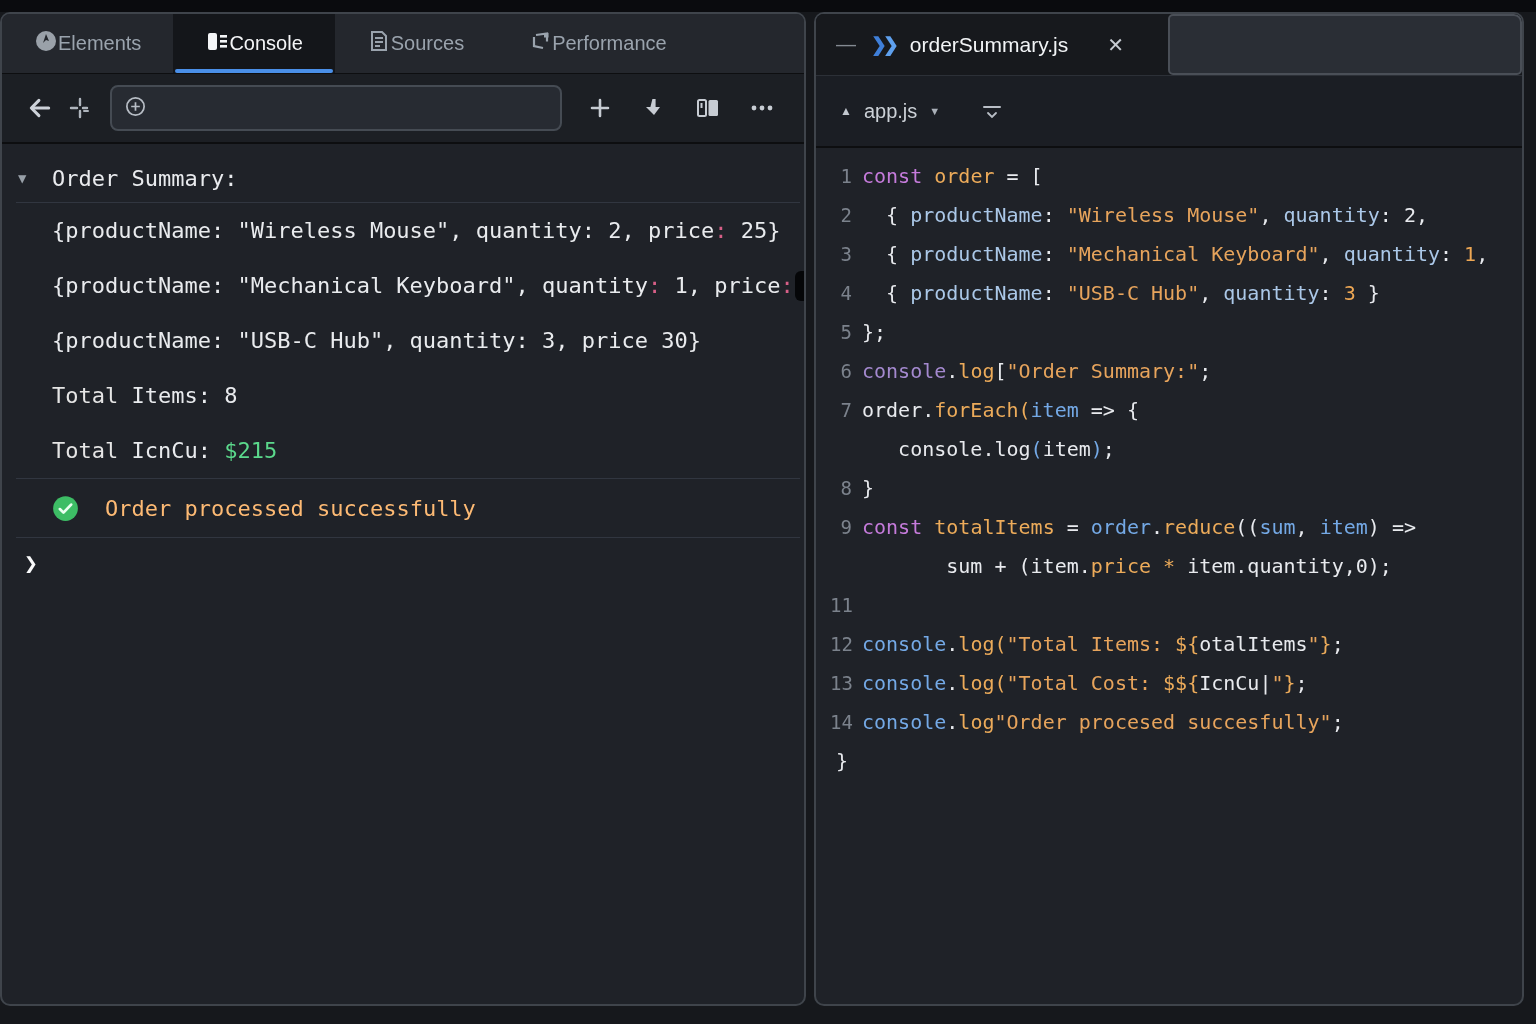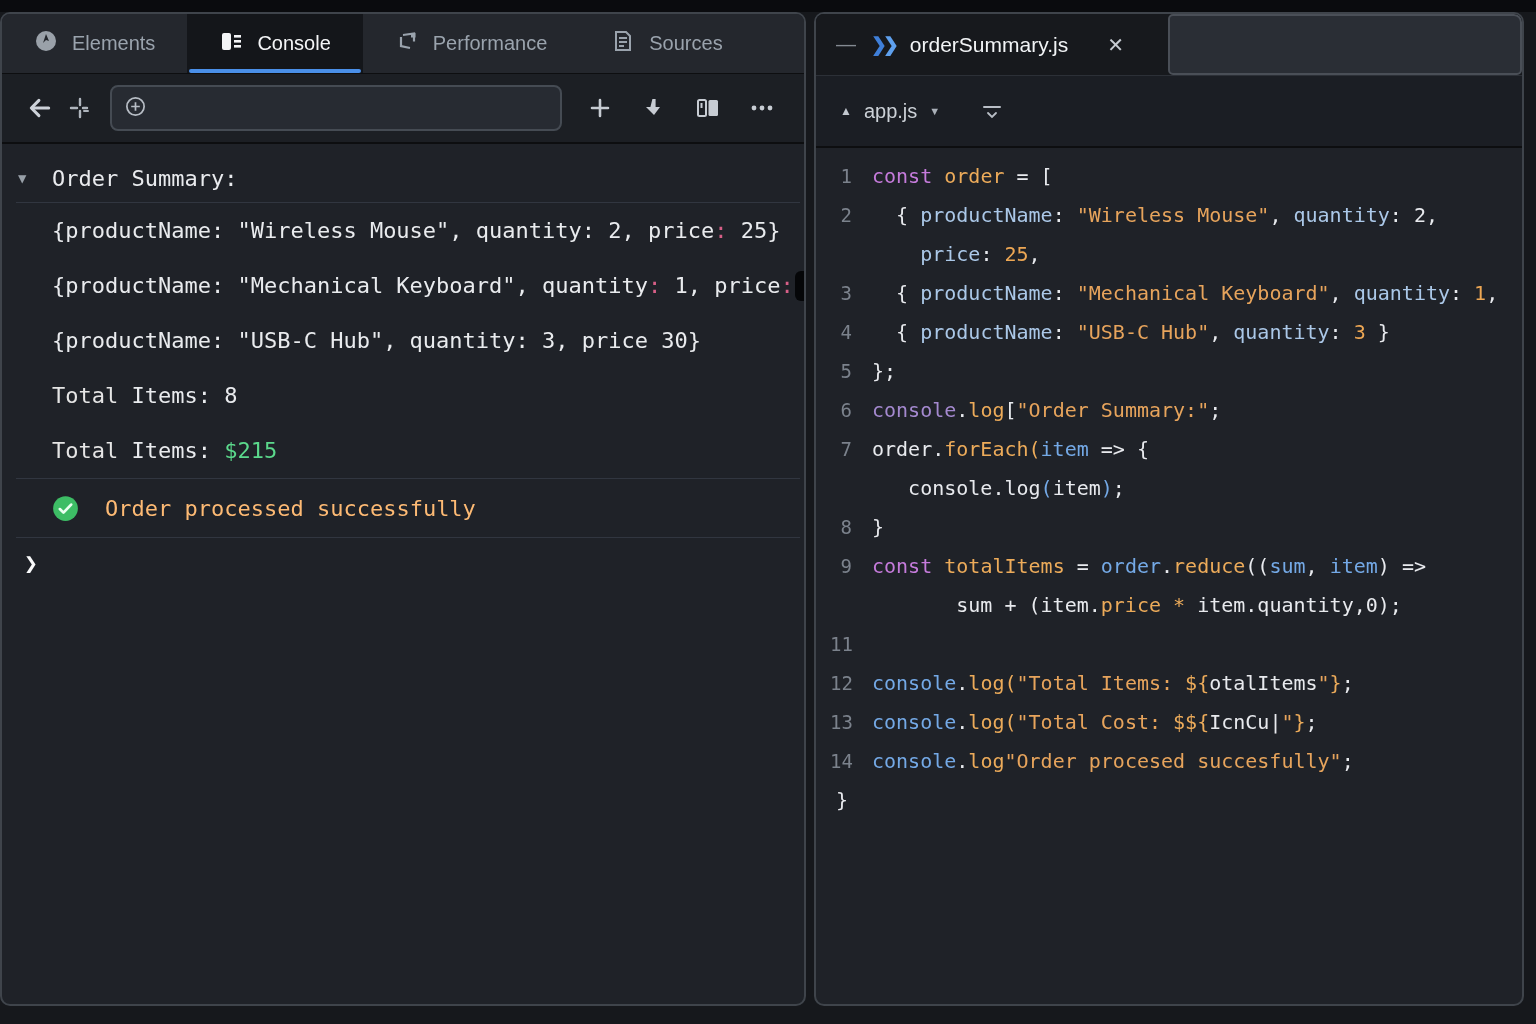--- a/index.html
+++ b/index.html
@@ -8,21 +8,21 @@
     position:relative;
     background:linear-gradient(#0a0b0e 0px,#0a0b0e 12px,#16181c 12px,#16181c 100%);
     font-family:"Liberation Sans",sans-serif;
   }
   .panel{position:absolute;top:12px;background:#1f2228;border:2px solid #3f444b;border-radius:10px;overflow:hidden}
   .left-panel{left:0;width:806px;height:994px}
   .right-panel{left:814px;width:710px;height:994px}
 
   
   .tabbar{height:60px;background:#24272d;display:flex;align-items:stretch;border-bottom:1px solid #0d0e10}
-  .tab{display:flex;align-items:center;gap:14px;padding:16px 32px;font-size:20px;color:#9aa3ad;cursor:default;position:relative;white-space:nowrap}
+  .tab{display:flex;align-items:center;padding:16px 32px;font-size:20px;color:#9aa3ad;cursor:default;position:relative;white-space:nowrap}
   .tab.active{background:#14161a;color:#f4f5f7}
   .tab.active::after{content:"";position:absolute;left:2px;right:2px;bottom:0;height:4px;background:#4a8fe8;border-radius:2px}
   .tab svg{flex:0 0 auto}
 
   
   .toolbar{height:70px;background:#1c1f24;display:flex;align-items:center;padding:0 18px;border-bottom:2px solid #0d0e10}
   .tbtn{display:flex;align-items:center;justify-content:center;width:40px;height:44px;flex:0 0 auto}
   .filter-box{width:452px;height:46px;margin-left:10px;background:#272b32;border:2px solid #454b53;border-radius:8px;display:flex;align-items:center;padding:0 12px;gap:10px}
   .filter-box input{flex:1;background:transparent;border:none;outline:none;color:#d7dade;font-size:18px;font-family:"Liberation Sans",sans-serif}
   .right-icons{margin-left:auto;display:flex;align-items:center;gap:14px;margin-right:4px}
@@ -53,21 +53,21 @@
   .strip-rest{flex:1;margin:0;background:#2a2e35;border:2px solid #4a4f57;border-radius:5px 8px 5px 5px}
   .breadcrumb{height:72px;background:#1b1e24;display:flex;align-items:center;padding-left:24px;gap:12px;border-bottom:2px solid #0d0e10;color:#ccd1d7;font-size:20px}
   .breadcrumb .up{font-size:12px;color:#c3c8cf}
   .breadcrumb .dn{font-size:11px;color:#aab0b8}
   .breadcrumb .flt{margin-left:28px;display:flex;align-items:center}
 
   
   .code-area{font-family:"DejaVu Sans Mono",monospace;font-size:20px;padding-top:8px}
   .line{display:flex;height:39px;align-items:center}
   .num{width:36px;padding-left:14px;text-align:right;color:#7b828c;font-size:19px;flex:0 0 auto}
-  .code{margin-left:20px;white-space:pre}
+  .code{margin-left:10px;white-space:pre}
   .line.outdent .code{margin-left:-16px}
   .tk-kw{color:#c57bdb}
   .tk-fn{color:#ecab5a}
   .tk-str{color:#e7a45c}
   .tk-lit{color:#eda754}
   .tk-id{color:#abc8e8}
   .tk-var{color:#74a9e6}
   .tk-pun{color:#e8eaee}
   .tk-con{color:#a489cf}
 </style>
@@ -92,35 +92,35 @@
             <rect x="3" y="4" width="9" height="17" rx="2" fill="#f4f5f7"></rect>
             <rect x="15" y="6" width="7" height="2.6" fill="#f4f5f7"></rect>
             <rect x="15" y="11" width="7" height="2.6" fill="#f4f5f7"></rect>
             <rect x="15" y="16" width="7" height="2.6" fill="#f4f5f7"></rect>
           </svg>
       </span>
       <span>Console</span>
     </div>
     <div class="tab">
       <span>
+        <svg width="24" height="24" viewBox="0 0 24 24" fill="none" stroke="#9aa3ad" stroke-width="2">
+            <path d="M5 3 h10 l4 4 v14 h-14 z"></path>
+            <path d="M8 9 h8 M8 13 h8 M8 17 h5"></path>
+          </svg>
+      </span>
+      <span>Sources</span>
+    </div>
+    <div class="tab">
+      <span>
         <svg width="24" height="24" viewBox="0 0 24 24" fill="none" stroke="#9aa3ad" stroke-width="2.2">
             <path d="M6 8 v9 l9 2 M8 6 l11 -1.5 v8"></path>
             <rect x="16" y="4" width="4.5" height="4.5" fill="#9aa3ad" stroke="none"></rect>
           </svg>
       </span>
       <span>Performance</span>
-    </div>
-    <div class="tab">
-      <span>
-        <svg width="24" height="24" viewBox="0 0 24 24" fill="none" stroke="#9aa3ad" stroke-width="2">
-            <path d="M5 3 h10 l4 4 v14 h-14 z"></path>
-            <path d="M8 9 h8 M8 13 h8 M8 17 h5"></path>
-          </svg>
-      </span>
-      <span>Sources</span>
     </div>
   </div>
 
   <div class="toolbar">
     <span class="tbtn">
       <svg width="26" height="26" viewBox="0 0 24 24" fill="none" stroke="#cdd2d9" stroke-width="2.8" stroke-linecap="round" stroke-linejoin="round">
           <path d="M20 12 H5"></path>
           <path d="M11 5 L4 12 L11 19"></path>
         </svg>
     </span>
@@ -167,21 +167,21 @@
     </div>
   </div>
 
   <div class="console-area" id="console-rows">
       <div class="c-row group"><span class="tri">▼</span><span class="ck-w">Order Summary:</span></div>
       <div class="sep"></div>
       <div class="c-row log"><span class="ck-w">{productName: "Wireless Mouse", quantity: 2, price</span><span class="ck-p">:</span><span class="ck-w"> 25}</span></div>
       <div class="c-row log"><span class="ck-w">{productName: "Mechanical Keyboard", quantity</span><span class="ck-p">:</span><span class="ck-w"> 1, price</span><span class="ck-p">:</span><span class="ck-blob"></span></div>
       <div class="c-row log"><span class="ck-w">{productName: "USB-C Hub", quantity: 3, price 30}</span></div>
       <div class="c-row log"><span class="ck-g">Total</span><span class="ck-w"> Items: 8</span></div>
-      <div class="c-row log"><span class="ck-g">Total</span><span class="ck-w"> Items: </span><span class="ck-gb">$215</span></div>
+      <div class="c-row log"><span class="ck-g">Total</span><span class="ck-w"> IcnCu: </span><span class="ck-gb">$215</span></div>
       <div class="sep"></div>
       <div class="c-row success"><span style="display: flex;"><svg width="27" height="27" viewBox="0 0 24 24">
             <circle cx="12" cy="12" r="11" fill="#3dbd65"></circle>
             <path d="M7 12.5 l3.2 3.2 L17 8.5" fill="none" stroke="#eafff0" stroke-width="2.4" stroke-linecap="round" stroke-linejoin="round"></path>
           </svg></span><span class="ck-s">Order processed successfully</span></div>
       <div class="sep"></div>
       <div class="c-row prompt"><span>❯</span></div>
     </div>
 </div>
 
@@ -212,24 +212,20 @@
   <div class="code-area" id="code-rows">
       <div class="line">
         <span class="num">1</span>
         <span class="code"><span class="tk-kw">const</span><span class="tk-pun"> </span><span class="tk-fn">order</span><span class="tk-pun"> = [</span></span>
       </div>
       <div class="line">
         <span class="num">2</span>
         <span class="code"><span class="tk-pun">  { </span><span class="tk-id">productName</span><span class="tk-pun">: </span><span class="tk-str">"Wireless Mouse"</span><span class="tk-pun">, </span><span class="tk-id">quantity</span><span class="tk-pun">: 2,</span></span>
       </div>
       <div class="line">
-        <span class="num"></span>
-        <span class="code"><span class="tk-pun">    </span><span class="tk-id">price</span><span class="tk-pun">: </span><span class="tk-lit">25</span><span class="tk-pun">,</span></span>
-      </div>
-      <div class="line">
         <span class="num">3</span>
         <span class="code"><span class="tk-pun">  { </span><span class="tk-id">productName</span><span class="tk-pun">: </span><span class="tk-str">"Mechanical Keyboard"</span><span class="tk-pun">, </span><span class="tk-id">quantity</span><span class="tk-pun">: </span><span class="tk-lit">1</span><span class="tk-pun">,</span></span>
       </div>
       <div class="line">
         <span class="num">4</span>
         <span class="code"><span class="tk-pun">  { </span><span class="tk-id">productName</span><span class="tk-pun">: </span><span class="tk-str">"USB-C Hub"</span><span class="tk-pun">, </span><span class="tk-id">quantity</span><span class="tk-pun">: </span><span class="tk-lit">3</span><span class="tk-pun"> }</span></span>
       </div>
       <div class="line">
         <span class="num">5</span>
         <span class="code"><span class="tk-pun">};</span></span>

